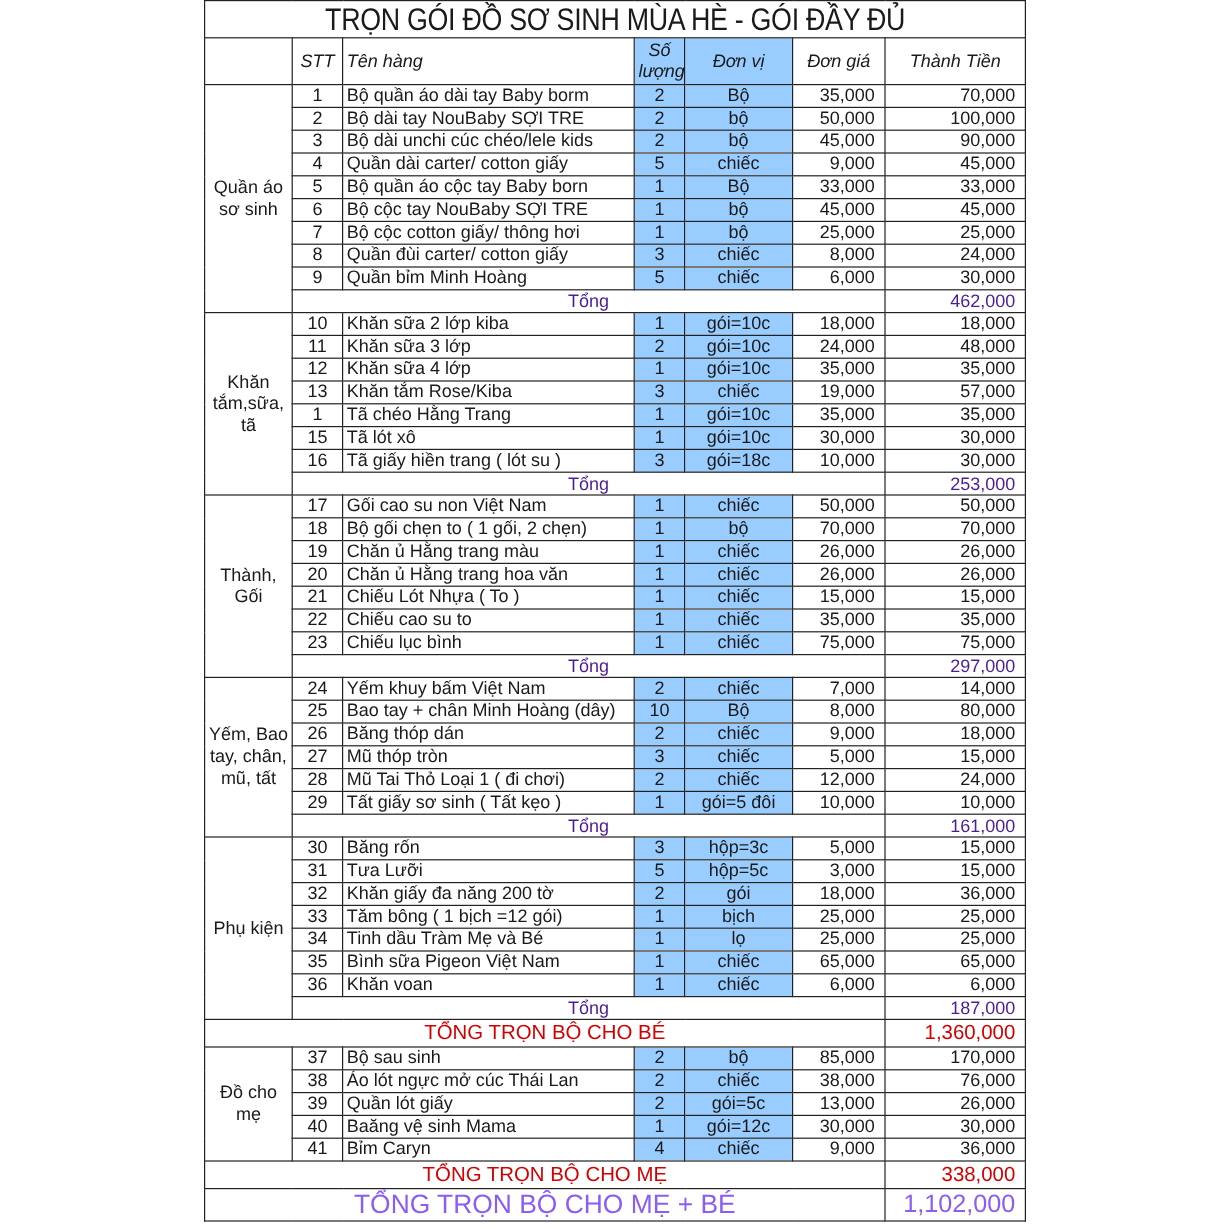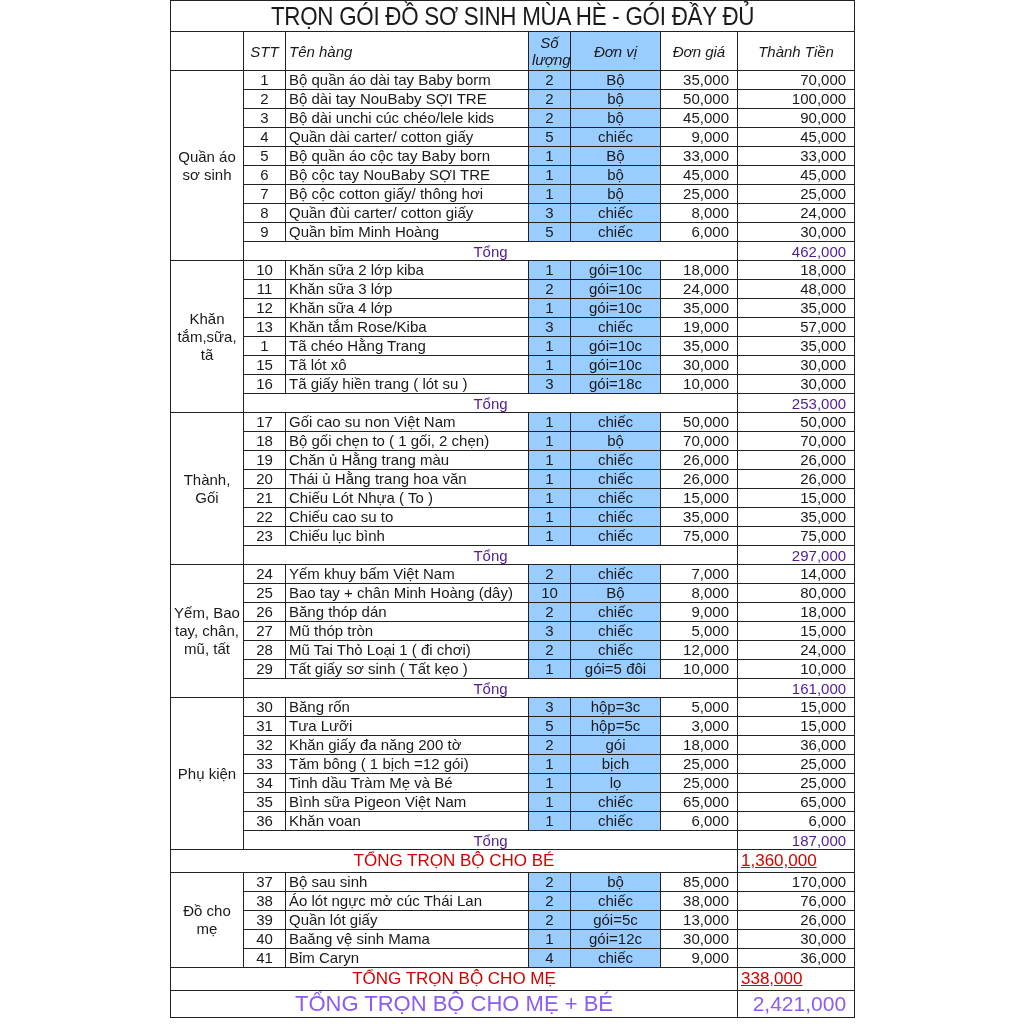--- a/index.html
+++ b/index.html
@@ -17,21 +17,21 @@
   td.name { text-align:left; }
   td.qty { text-align:center; font-weight:bold; }
   td.unit { text-align:center; font-weight:bold; }
   td.price { text-align:right; padding-right:8px !important; }
   td.total { text-align:right; padding-right:8px !important; }
   tr.sub td { height:18px; font-size:15px; color:#4c1d95; font-weight:bold; }
   tr.sub td.lbl { text-align:center; }
   tr.sub td.val { text-align:right; padding-right:8px !important; }
   tr.big td { height:22px; font-size:17px; color:#d40000; font-weight:bold; }
   tr.big td.lbl { text-align:center;margin-left:32px; }
-  tr.big td.val { text-align:left; padding-right:8px !important;text-decoration:underline; }
+  tr.big td.val { text-align:right; padding-right:8px !important; }
   tr.grand td { height:24px; font-size:22px; color:#8b5cf6; font-weight:bold; }
   tr.grand td.lbl { text-align:center; }
   tr.grand td.val { text-align:right; padding-right:8px !important; font-size:21px; }
   .hdr-qty { line-height:17px; }
 </style>
 </head>
 <body>
 
 <table id="sheet">
   <colgroup>
@@ -221,21 +221,21 @@
       <tr class="item">
         <td class="stt">19</td>
         <td class="name">Chăn ủ Hằng trang màu</td>
         <td class="qty blue">1</td>
         <td class="unit blue">chiếc</td>
         <td class="price">26,000</td>
         <td class="total">26,000</td>
       </tr>
       <tr class="item">
         <td class="stt">20</td>
-        <td class="name">Thái ủ Hằng trang hoa văn</td>
+        <td class="name">Chăn ủ Hằng trang hoa văn</td>
         <td class="qty blue">1</td>
         <td class="unit blue">chiếc</td>
         <td class="price">26,000</td>
         <td class="total">26,000</td>
       </tr>
       <tr class="item">
         <td class="stt">21</td>
         <td class="name">Chiếu Lót Nhựa ( To )</td>
         <td class="qty blue">1</td>
         <td class="unit blue">chiếc</td>
@@ -420,16 +420,16 @@
         <td class="unit blue">chiếc</td>
         <td class="price">9,000</td>
         <td class="total">36,000</td>
       </tr>
       <tr class="big">
         <td class="lbl" colspan="6">TỔNG TRỌN BỘ CHO MẸ</td>
         <td class="val">338,000</td>
       </tr>
       <tr class="grand">
         <td class="lbl" colspan="6">TỔNG TRỌN BỘ CHO MẸ + BÉ</td>
-        <td class="val">2,421,000</td>
+        <td class="val">1,102,000</td>
       </tr>
     </tbody>
 </table>
 
 </body></html>

